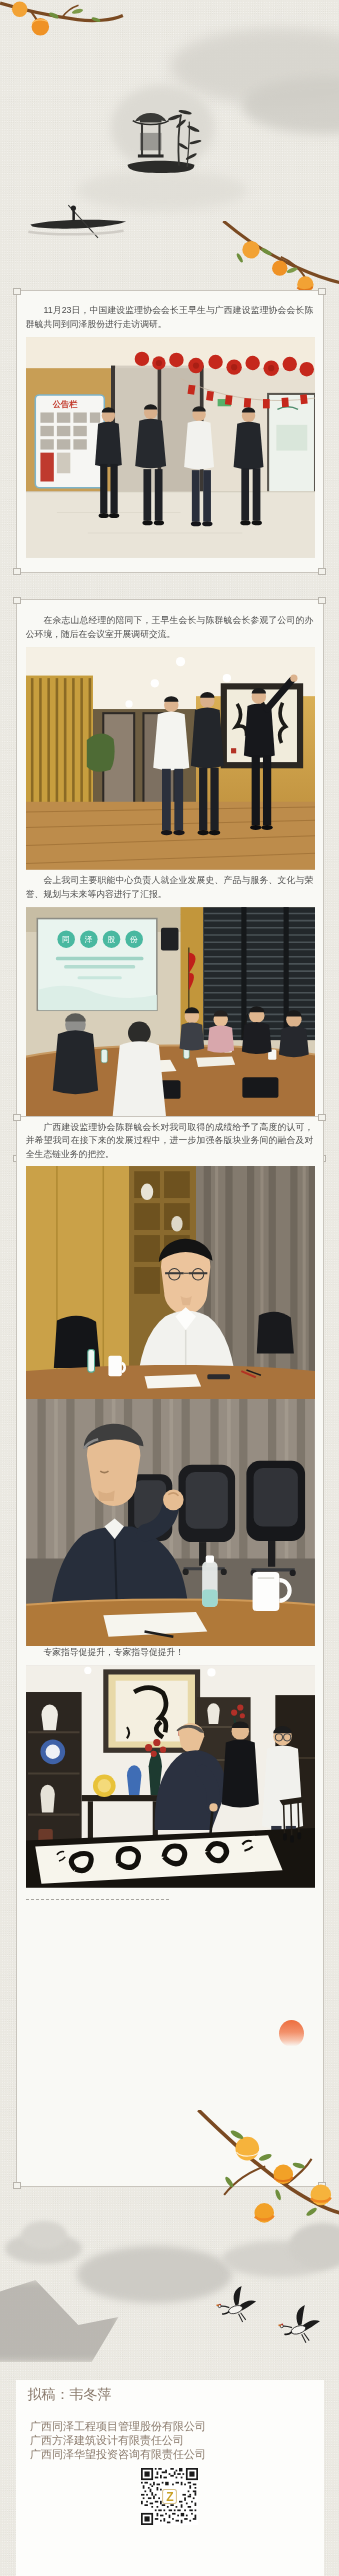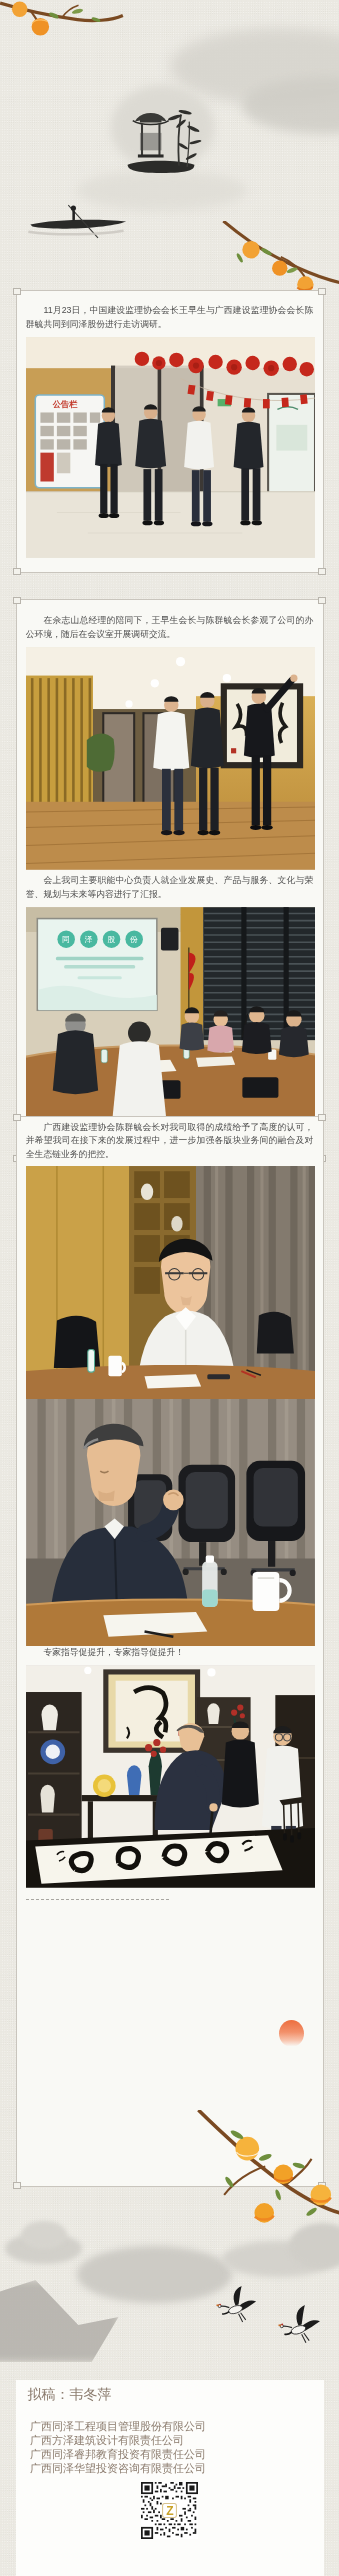--- a/index.html
+++ b/index.html
@@ -681,21 +681,20 @@
     <path d="M48,54 L58,68 M44,56 L52,72" stroke="#2a2a2a" stroke-width="2"></path>
     <path d="M26,52 q-8,6 -14,4" stroke="#1c1c1c" stroke-width="3" fill="none"></path>
   </svg>
 
   <div class="footer-card">
     <div style="height:7.2px"></div>
     <p class="credit">拟稿：韦冬萍</p>
     <div style="height:17.5px"></div>
     <p class="company">广西同泽工程项目管理股份有限公司</p>
     <p class="company">广西方泽建筑设计有限责任公司</p>
-    <p class="company">广西同泽睿邦教育投资有限责任公司</p>
     <p class="company">广西同泽华望投资咨询有限责任公司</p>
 
     <div class="qr-wrap">
       <svg width="57" height="57" viewBox="0 0 33 33">
         <rect width="33" height="33" fill="#ffffff"></rect>
         <g fill="#1a1a1a">
           <rect x="0" y="0" width="7" height="7"></rect>
             <rect x="26" y="0" width="7" height="7"></rect>
             <rect x="0" y="26" width="7" height="7"></rect>
           <rect x="8" y="0" width="1" height="1"></rect>

